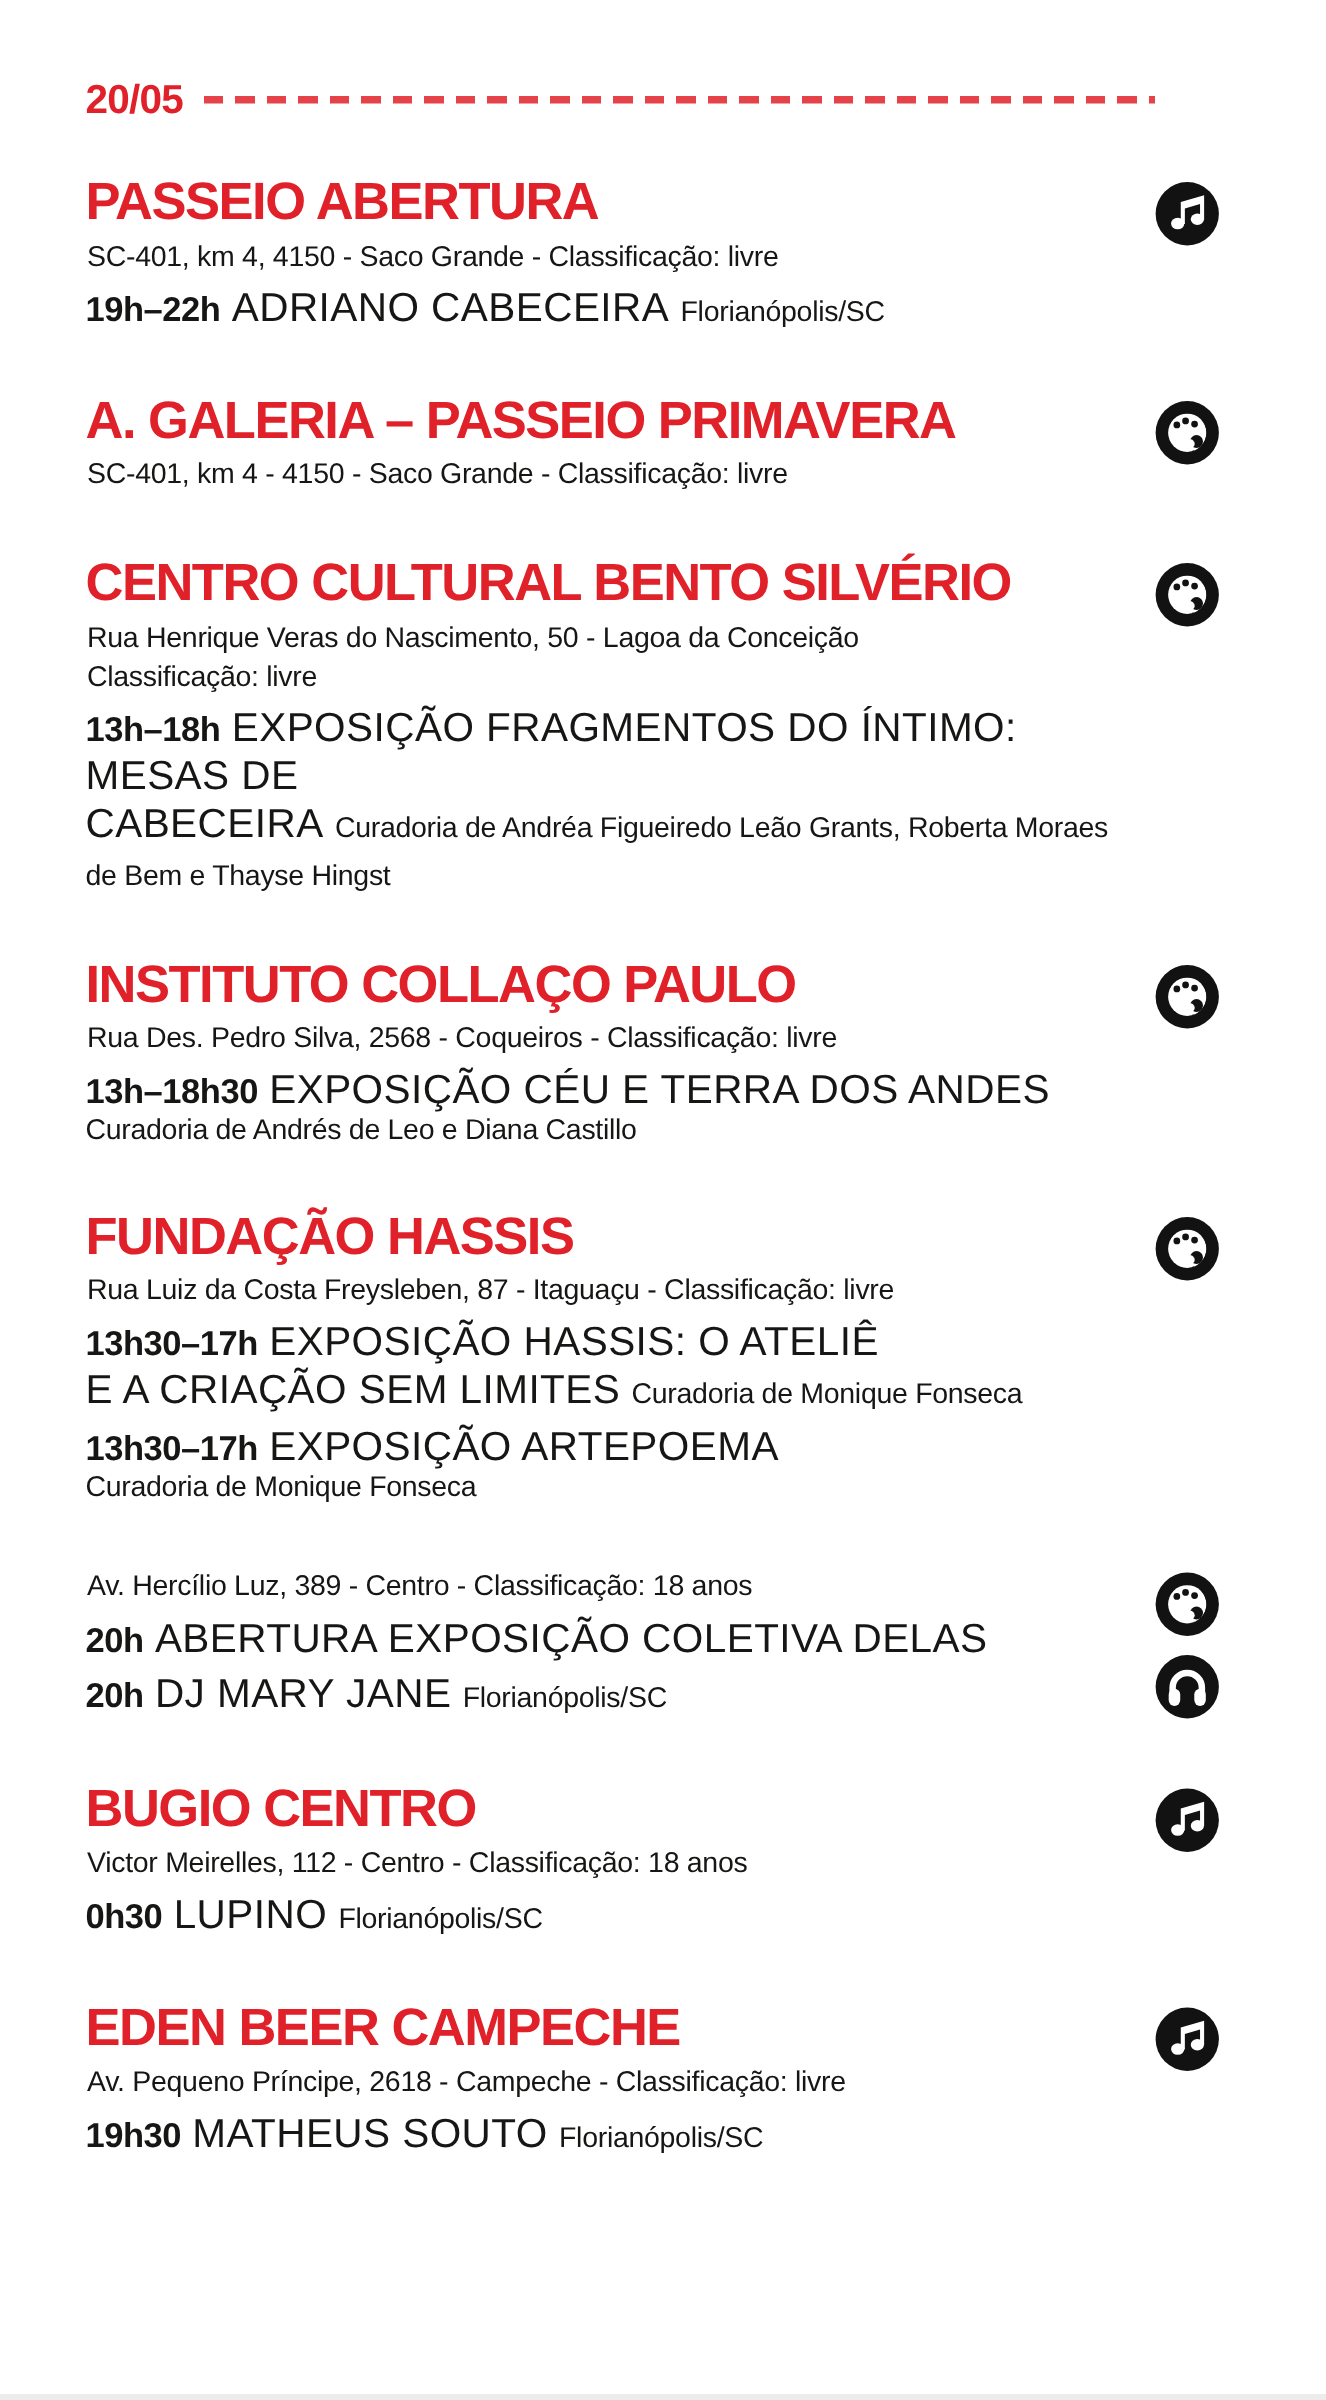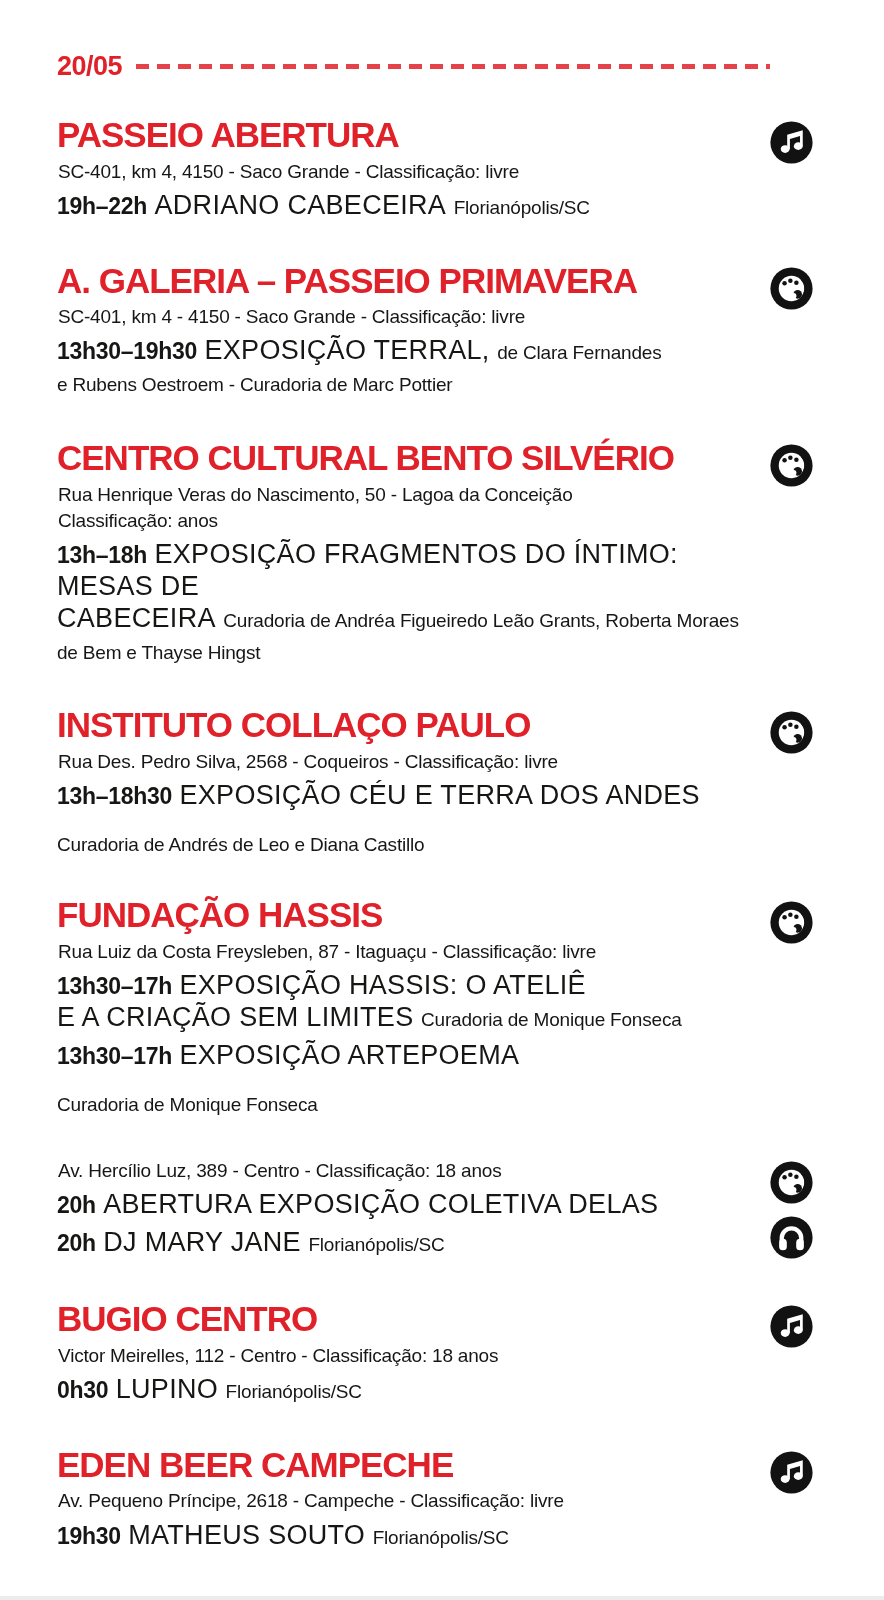--- a/index.html
+++ b/index.html
@@ -27,21 +27,21 @@
   .icon svg { width:45px; height:45px; display:block; }
 
   h2.venue {
     margin:0 0 6px; font-size:35px; line-height:1.02; font-weight:bold;
     color:var(--red); letter-spacing:-1px;
   }
   .address { margin:1px; font-size:19px; line-height:1.32; letter-spacing:-0.2px; color:var(--ink); }
   .event { margin:6px 0 0; font-size:27px; line-height:1.18; color:var(--ink); }
   .time { font-weight:bold; font-size:23px; letter-spacing:-0.3px; }
   .etitle { letter-spacing:0.3px; }
-  .edetail { font-size:19px; letter-spacing:-0.2px;margin-top:22px; }
+  .edetail { font-size:19px; letter-spacing:-0.2px; }
   .block { display:block; }
 
   .bottom-edge { position:absolute; left:0; right:0; bottom:0; height:4px; background:#ececec; }
 </style>
 </head>
 <body>
 
 <svg width="0" height="0" style="position:absolute">
   <defs>
     <g id="ico-music">
@@ -96,42 +96,35 @@
             <use href="#ico-music"></use>
           </svg>
         </span>
     </div>
   </section>
 
   <section>
     <div class="content">
       <h2 class="venue">A. GALERIA – PASSEIO PRIMAVERA</h2>
       <p class="address">SC-401, km 4 - 4150 - Saco Grande - Classificação: livre</p>
-      <p class="event">
-        <span class="time">13h30–19h30</span>
-        <span class="etitle">EXPOSIÇÃO TERRAL,</span>
-        <span class="edetail">de Clara Fernandes</span>
-        <br>
-        <span class="edetail">e Rubens Oestroem - Curadoria de Marc Pottier</span>
-      </p>
     </div>
     <div class="icons">
       <span class="icon">
           <svg viewBox="0 0 48 48">
             <use href="#ico-palette"></use>
           </svg>
         </span>
     </div>
   </section>
 
   <section>
     <div class="content">
       <h2 class="venue">CENTRO CULTURAL BENTO SILVÉRIO</h2>
       <p class="address">Rua Henrique Veras do Nascimento, 50 - Lagoa da Conceição</p>
-      <p class="address">Classificação: anos</p>
+      <p class="address">Classificação: livre</p>
       <p class="event">
         <span class="time">13h–18h</span>
         <span class="etitle">EXPOSIÇÃO FRAGMENTOS DO ÍNTIMO: MESAS DE</span>
         <br>
         <span class="etitle">CABECEIRA</span>
         <span class="edetail">Curadoria de Andréa Figueiredo Leão Grants, Roberta Moraes</span>
         <br>
         <span class="edetail">de Bem e Thayse Hingst</span>
       </p>
     </div>

